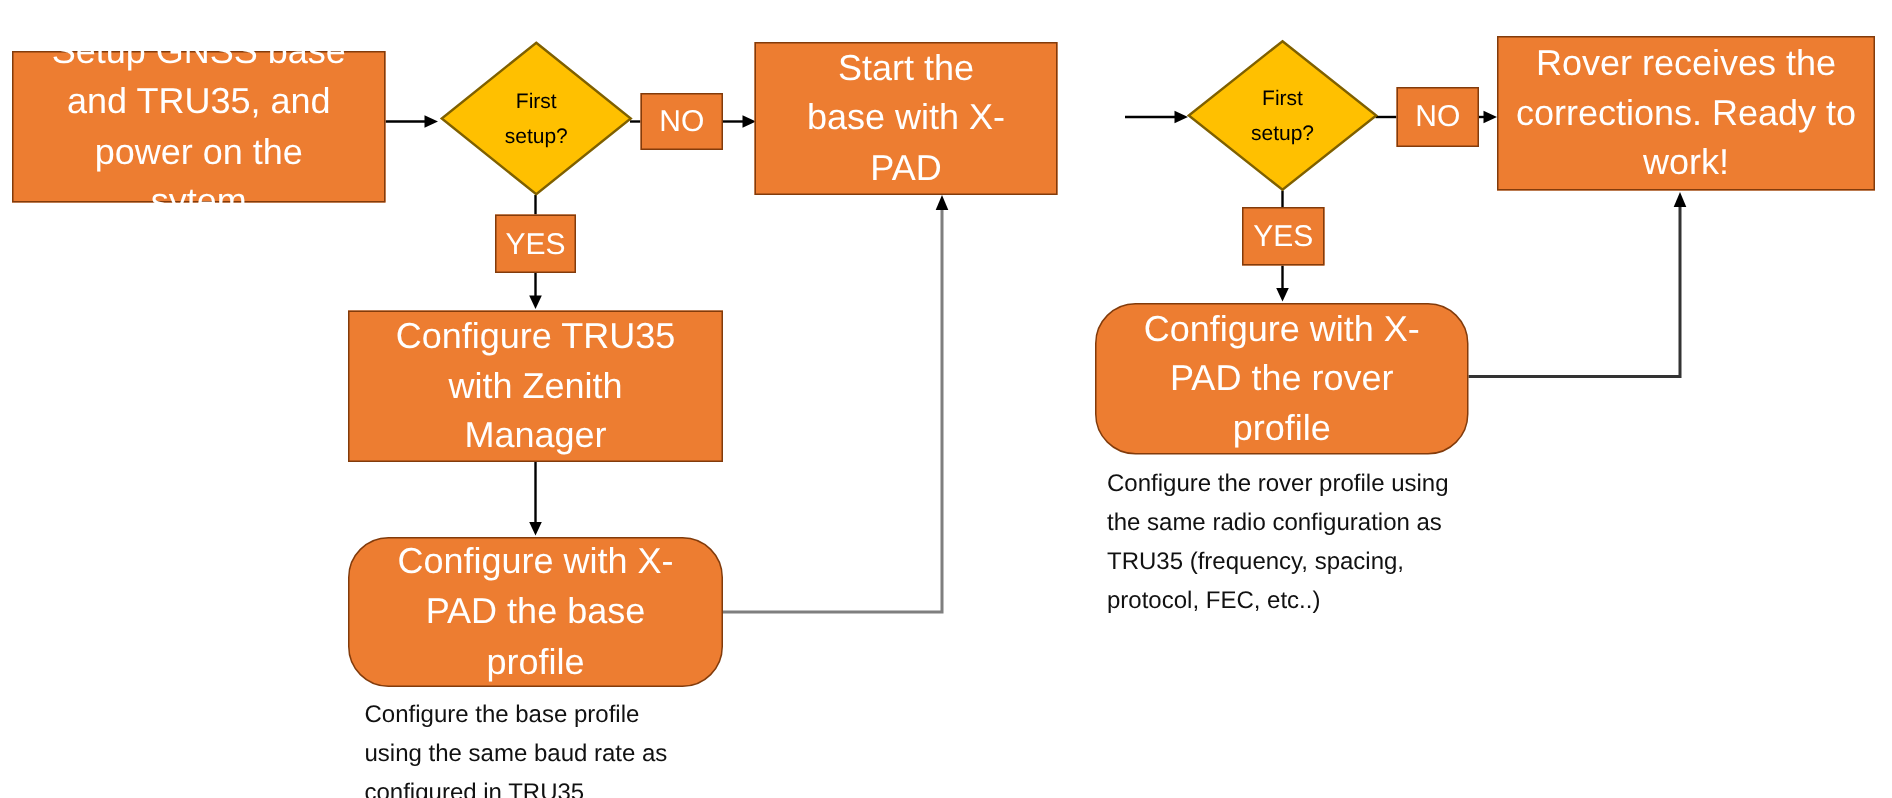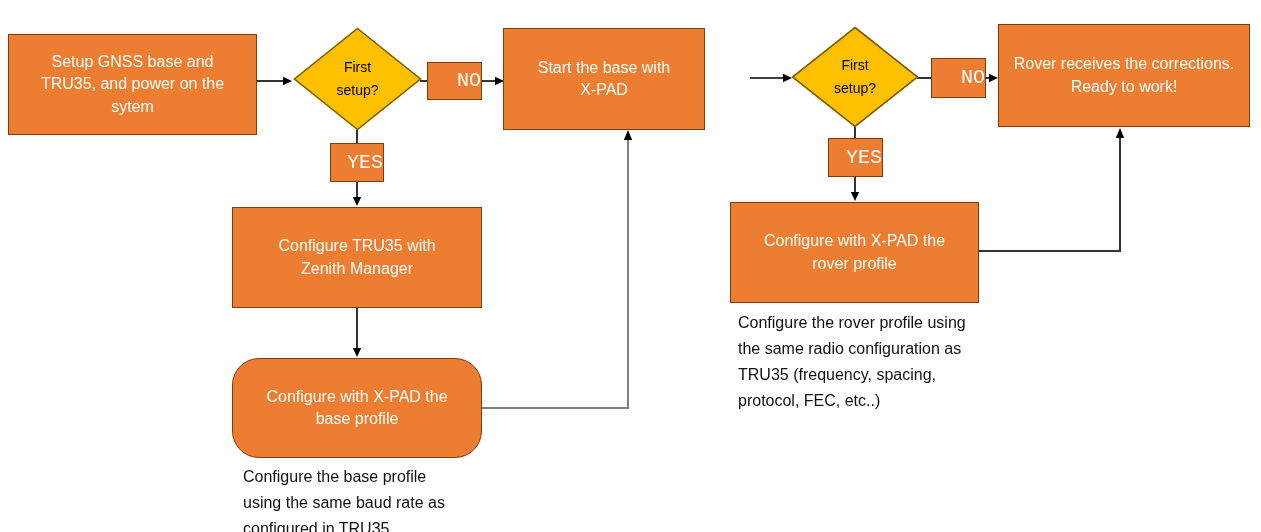--- a/index.html
+++ b/index.html
@@ -7,30 +7,30 @@
     position:relative;width:1261px;height:532px;background:#ffffff;
     font-family:"Liberation Sans",sans-serif;overflow:hidden;
   }
   .connectors{position:absolute;left:0;top:0;z-index:1;}
   .node{position:absolute;z-index:2;box-sizing:border-box;}
   .box{
     background:var(--box-fill,#ED7D31);
     border:1.6px solid var(--box-border,#823B0B);
     color:var(--box-text,#fff);
     display:flex;align-items:center;justify-content:center;
-    text-align:center;font-size:16px;line-height:1.38;padding:0 22px;
+    text-align:center;font-size:24px;line-height:1.38;padding:0 22px;
   }
   .box.start{padding:0 26px;}
   .box.rover{padding:0 10px;}
   .tag{
     background:var(--box-fill,#ED7D31);
     border:1.6px solid var(--box-border,#823B0B);
     color:var(--box-text,#fff);
-    display:flex;align-items:center;justify-content:flex-end;
-    font-size:20px;line-height:1;font-family:Liberation Mono, monospace;
+    display:flex;align-items:center;justify-content:center;
+    font-size:20px;line-height:1;
   }
   .diamond{display:flex;align-items:center;justify-content:center;}
   .diamond svg{position:absolute;left:0;top:0;}
   .diamond-label{
     position:relative;z-index:1;width:70px;text-align:center;
     color:var(--diamond-text,#000);font-size:14px;line-height:1.62;
   }
   .note{
     color:var(--note-text,#111111);font-size:16px;line-height:26px;
     text-align:left;
@@ -124,19 +124,19 @@
   <div class="node box" style="left:232px;top:207px;width:250px;height:101px;">
     <span>Configure TRU35 with Zenith Manager</span>
   </div>
 
   <div class="node box" style="left:232px;top:358px;width:250px;height:100px;border-radius:27px;">
     <span>Configure with X-PAD the base profile</span>
   </div>
 
   <div class="node note" style="left:243px;top:464px;width:222px;">Configure the base profile using the same baud rate as configured in TRU35</div>
 
-  <div class="node box" style="left:730px;top:202px;width:249px;height:101px;">
+  <div class="node box" style="left:730px;top:202px;width:249px;height:101px;border-radius:27px;">
     <span>Configure with X-PAD the rover profile</span>
   </div>
 
   <div class="node note" style="left:738px;top:310px;width:238px;">Configure the rover profile using the same radio configuration as TRU35 (frequency, spacing, protocol, FEC, etc..)</div>
 
 </div>
 
 </body></html>

